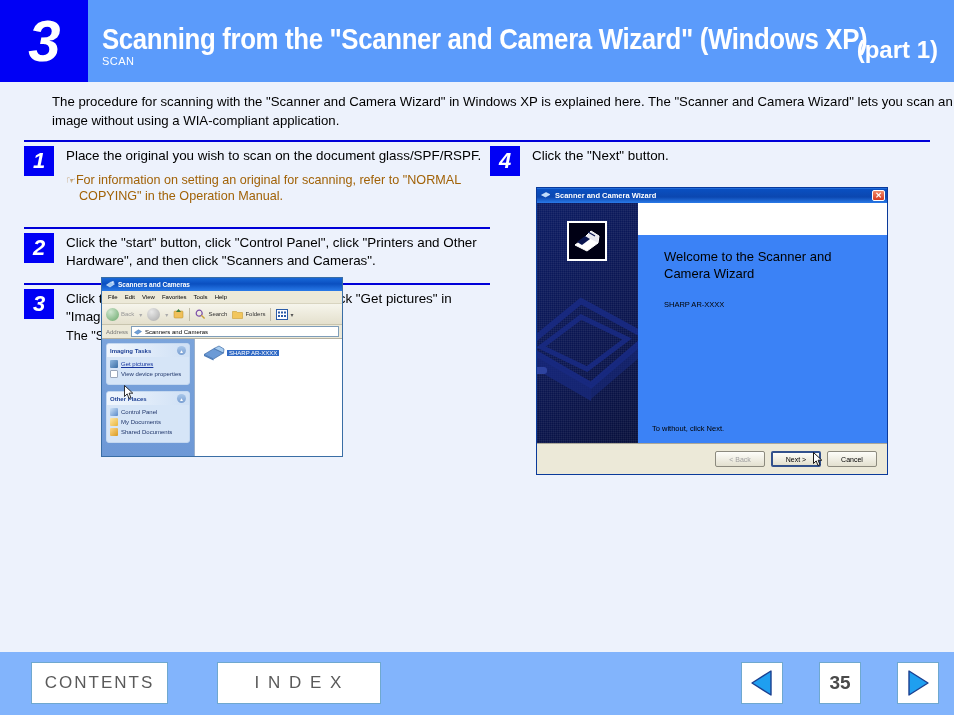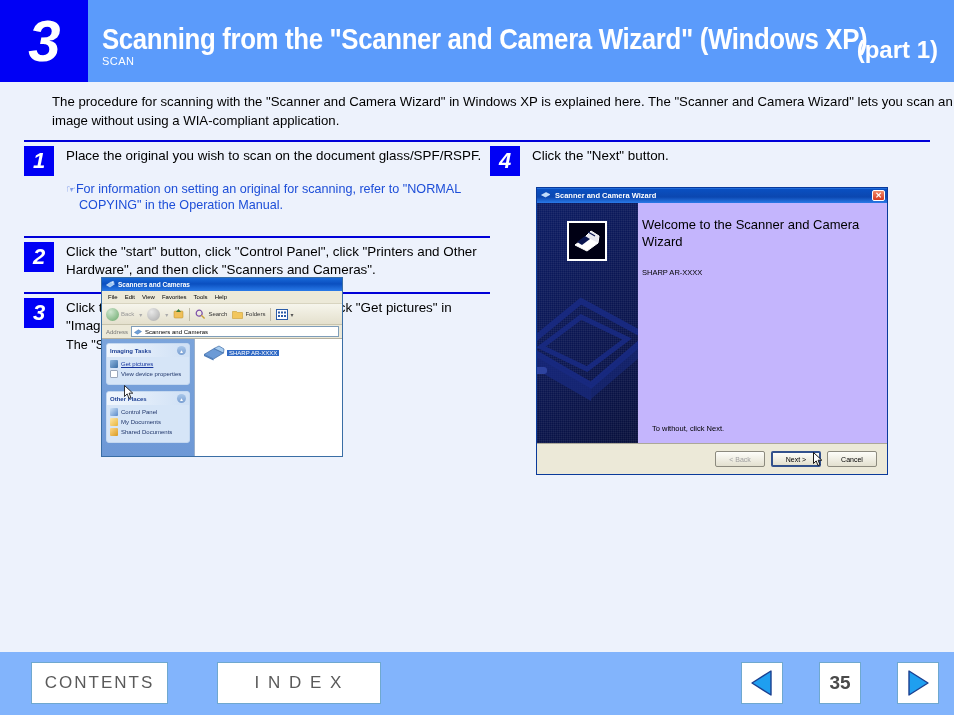--- a/index.html
+++ b/index.html
@@ -97,23 +97,23 @@
   .step-title {
     font-size: 13.4px; font-weight: normal; color: #000000;
     line-height: 1.32;
   }
   .step-sub {
     font-size: 12.6px; color: #000000;
     line-height: 1.32;
     margin-top: 2px;
   }
   .step-note {
-    font-size: 12.6px; color: #1d4ed8;
+    font-size: 12.6px; color: #a16207;
     line-height: 1.32;
-    margin-top: 16px;
+    margin-top: 7px;
     padding-left: 13px;
     text-indent: -13px;
   }
   .ptr { font-size: 11px; }
 
   
   #explorer-shot {
     position: absolute; left: 101px; top: 277px;
     width: 242px; height: 180px;
     border: 1px solid #3a6ea5;
@@ -267,23 +267,24 @@
     overflow: hidden;
   }
   .wz-left-icon {
     position: absolute; left: 30px; top: 18px;
     width: 40px; height: 40px;
     background: #000014;
     border: 2px solid #ffffff;
     display: flex; align-items: center; justify-content: center;
   }
   .wz-right {
-    flex: 1; background: #c4b5fd;
-    padding: 14px 12px 0 4px;
-    position: relative;
+    flex: 1; background: #3b82f6;
+    padding: 14px 12px 0 26px;
+    position: relative;
+    margin-top: 32px;
   }
   .wz-heading {
     font-size: 13px; color: #000000;
     line-height: 1.28;
     margin-bottom: 18px;
   }
   .wz-device { font-size: 7.5px; color: #000000; margin-bottom: 22px; }
   .wz-para { font-size: 7.5px; color: #000000; line-height: 1.45; }
   .wz-continue {
     position: absolute; left: 14px; bottom: 10px;

